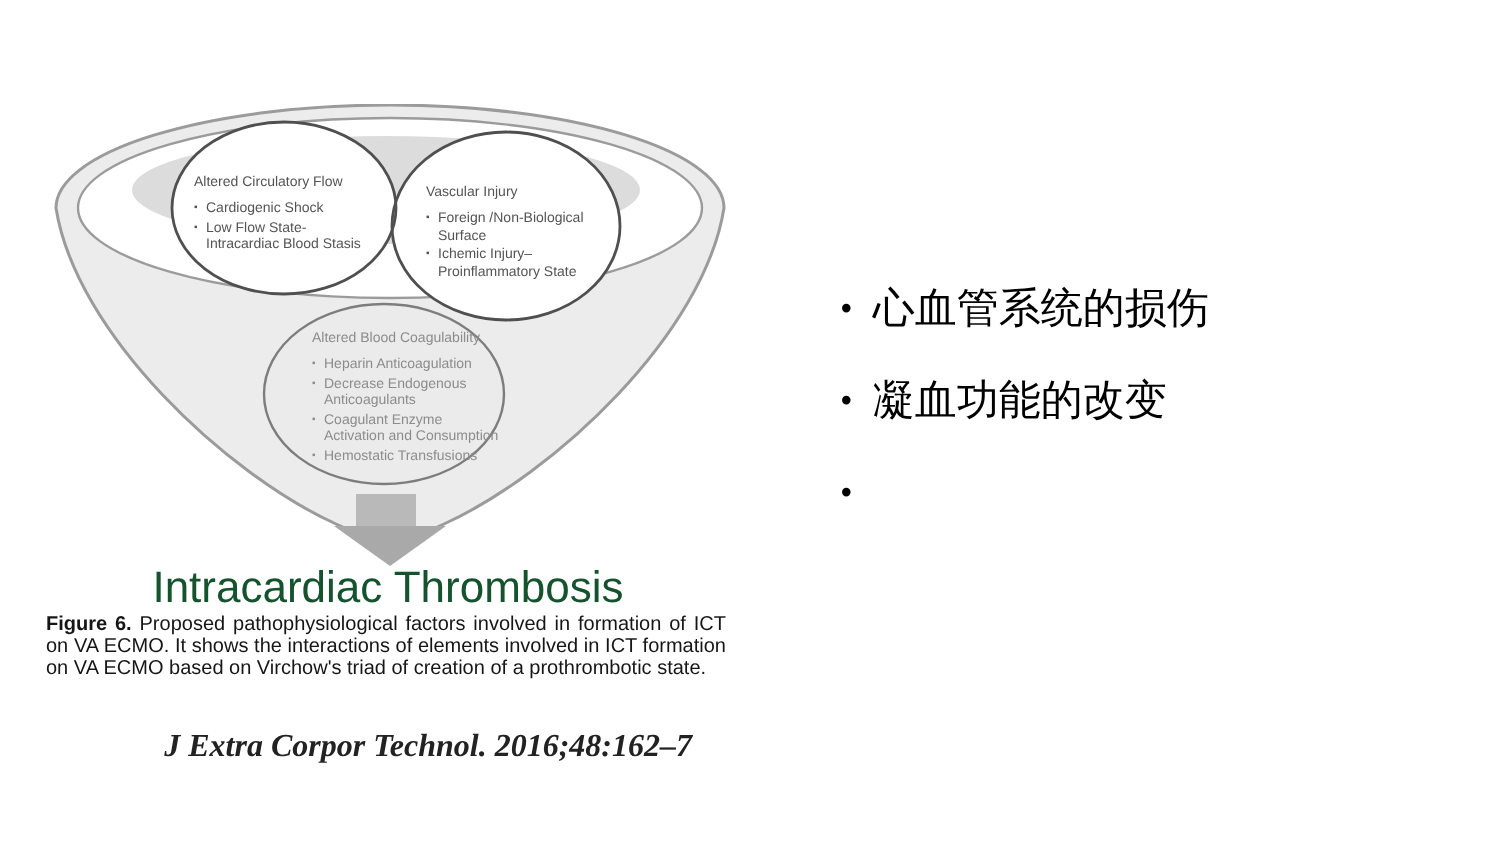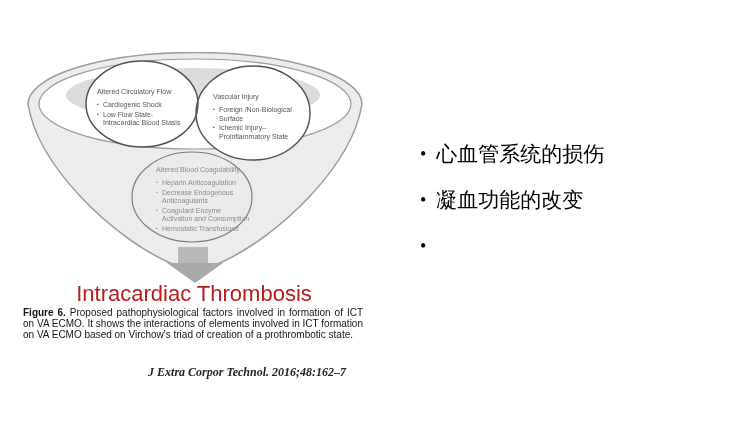--- a/index.html
+++ b/index.html
@@ -26,31 +26,31 @@
   .ctext { position:absolute; font-size:7px; line-height:8.5px; color:#545454; }
   .ctext-a { left:75px;  top:36px;  width:102px; }
   .ctext-b { left:191px; top:41px;  width:102px; }
   .ctext-c { left:134px; top:114px; width:112px; color:#8c8c8c; }
   .ct-title { margin-bottom:3.5px; }
   .ct-line .mk { display:inline-block; width:6px; font-size:5px; vertical-align:1px; }
   .ct-line.cont { padding-left:6px; }
 
   .fig-title {
     position:absolute; top:229px; left:0; width:344px; text-align:center;
-    font-size:22px; color:#b91c1c; white-space:nowrap;
+    font-size:22px; color:#14532d; white-space:nowrap;
   }
   .caption {
     position:absolute; top:255px; left:1px; width:340px; margin:0;
     font-size:10px; line-height:11.2px; text-align:justify; color:#161616;
   }
   .caption b { font-weight:bold; }
   .citation {
     position:absolute; top:313px; right:20px;
     font-family:"Liberation Serif", serif; font-style:italic; font-weight:bold;
-    font-size:12px; color:#222222; white-space:nowrap;
+    font-size:16px; color:#222222; white-space:nowrap;
   }
 
   
   .bullets { position:absolute; left:420px; top:143px; }
   .bullet-item {
     display:flex; align-items:flex-start; margin-bottom:24px;
     font-family:"Liberation Serif", "DejaVu Serif", serif;
     font-size:21px; line-height:22px; color:#000000; white-space:nowrap;
   }
   .bullet-item .dot { margin-right:10px; font-size:18px; line-height:22px; }

